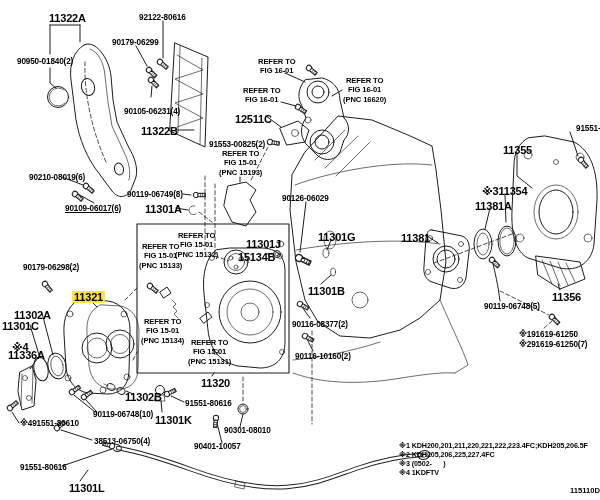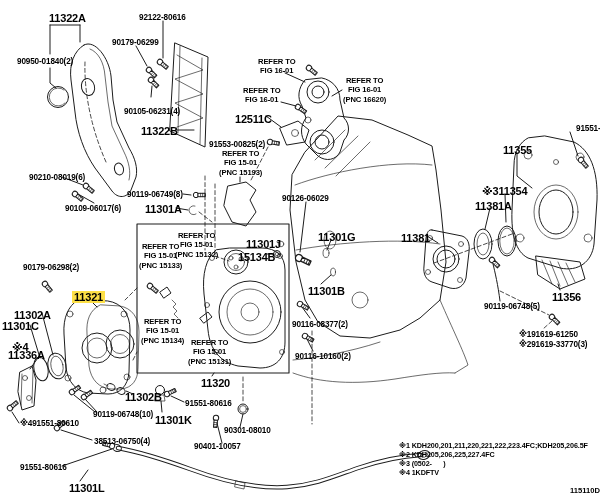--- a/index.html
+++ b/index.html
@@ -257,35 +257,35 @@
       <div class="lbl pn" style="left: 124px; top: 107px;">90105-06231(4)</div>
       <div class="lbl pnc" style="left: 141px; top: 125px;">11322B</div>
       <div class="lbl pnc" style="left: 235px; top: 113px; text-align: right;">12511C</div>
       <div class="lbl pn" style="left: 209px; top: 140px;">91553-00825(2)</div>
       <div class="lbl pn" style="left: 576px; top: 124px;">91551-80610</div>
       <div class="lbl pnc" style="left: 503px; top: 144px;">11355</div>
       <div class="lbl pnc" style="left: 482px; top: 185px;">※311354</div>
       <div class="lbl pnc" style="left: 475px; top: 200px;">11381A</div>
       <div class="lbl pnc" style="left: 401px; top: 232px;">11381</div>
       <div class="lbl pn" style="left: 29px; top: 173px;">90210-08019(6)</div>
-      <div class="lbl pn" style="left: 65px; top: 204px;">90109-06017(6)</div>
+      <div class="lbl pn" style="left: 65px; top: 204px; text-decoration: underline;">90109-06017(6)</div>
       <div class="lbl pn" style="left: 127px; top: 190px;">90119-06749(8)</div>
       <div class="lbl pnc" style="left: 145px; top: 203px;">11301A</div>
       <div class="lbl pn" style="left: 282px; top: 194px;">90126-06029</div>
       <div class="lbl pnc" style="left: 318px; top: 231px;">11301G</div>
       <div class="lbl pnc" style="left: 308px; top: 285px;">11301B</div>
       <div class="lbl pn" style="left: 23px; top: 263px;">90179-06298(2)</div>
       <div class="lbl pnc" style="left: 246px; top: 238px;">11301J</div>
       <div class="lbl pnc" style="left: 238px; top: 251px;">15134B</div>
       <div class="lbl pn" style="left: 292px; top: 320px;">90116-08377(2)</div>
       <div class="lbl pn" style="left: 295px; top: 352px;">90116-10160(2)</div>
       <div class="lbl pn" style="left: 484px; top: 302px;">90119-06748(5)</div>
       <div class="lbl pnc" style="left: 552px; top: 291px;">11356</div>
       <div class="lbl pn" style="left: 519px; top: 330px;">※191619-61250</div>
-      <div class="lbl pn" style="left: 519px; top: 340px;">※291619-33770(3)</div>
+      <div class="lbl pn" style="left: 519px; top: 340px;">※291619-61250(7)</div>
       <div class="lbl pnc hl" style="left: 74px; top: 292px; background: #fde047;">11321</div>
       <div class="lbl pnc" style="left: 14px; top: 309px;">11302A</div>
       <div class="lbl pnc" style="left: 2px; top: 320px;">11301C</div>
       <div class="lbl pnc" style="left: 12px; top: 341px;">※4</div>
       <div class="lbl pnc" style="left: 8px; top: 349px;">11336A</div>
       <div class="lbl pnc" style="left: 201px; top: 377px;">11320</div>
       <div class="lbl pnc" style="left: 125px; top: 391px;">11302B</div>
       <div class="lbl pn" style="left: 185px; top: 399px;">91551-80616</div>
       <div class="lbl pnc" style="left: 155px; top: 414px;">11301K</div>
       <div class="lbl pn" style="left: 93px; top: 410px;">90119-06748(10)</div>

